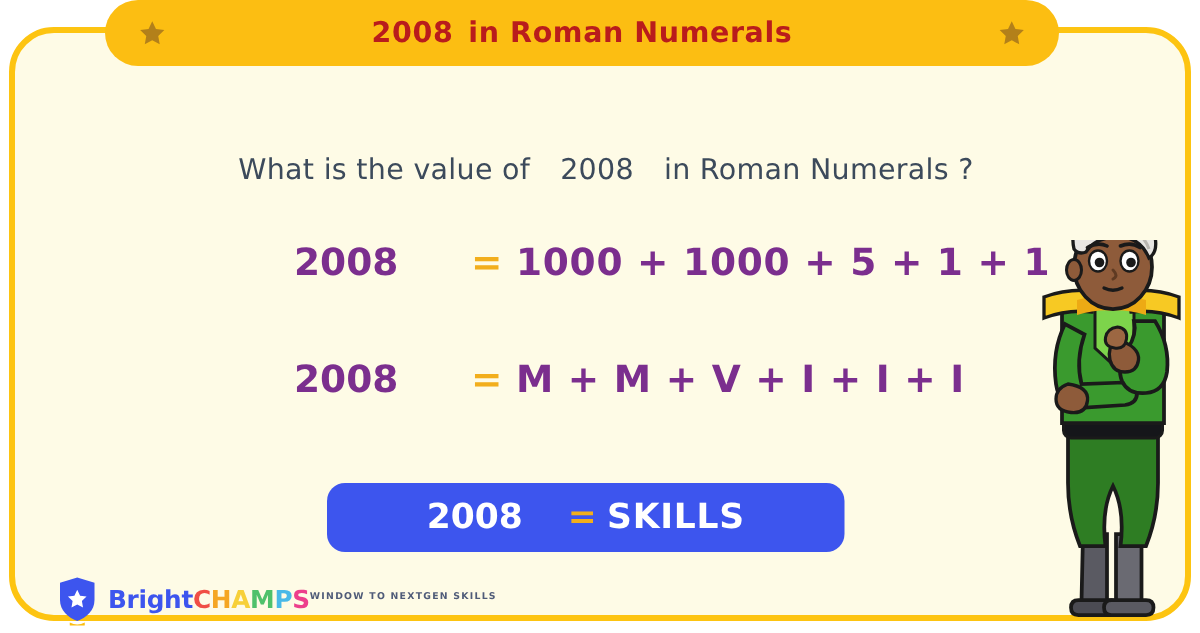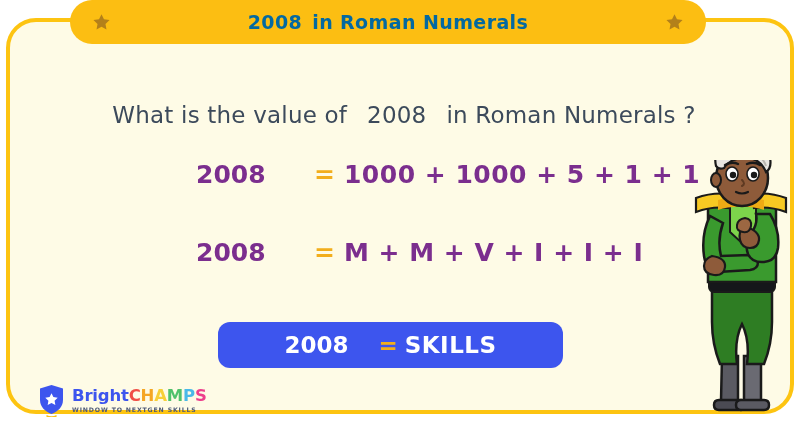--- a/index.html
+++ b/index.html
@@ -35,41 +35,41 @@
     border-radius: 22px;
     display: flex;
     align-items: center;
     justify-content: space-between;
     padding: 0 22px;
     z-index: 5;
   }
   .banner-title {
     flex: 1;
     text-align: center;
-    color: #0369a1;
+    color: #b91c1c;
     font-size: 19px;
     font-weight: bold;
     letter-spacing: 0.4px;
     font-family: "DejaVu Sans", sans-serif;
   }
   .banner-title .tnum { margin-right: 10px; }
   .star {
     width: 19px; height: 19px;
     flex: 0 0 19px;
     display: block;
   }
 
   
   .question {
     position: absolute;
     left: 0; top: 80px;
     width: 788px;
     text-align: center;
     color: #3C4A5B;
-    font-size: 23px;
+    font-size: 19px;
     font-family: "DejaVu Sans", sans-serif;
     letter-spacing: 0.2px;
   }
   .question .gap { display: inline-block; width: 20px; }
 
   
   .eq {
     position: absolute;
     display: flex;
     align-items: baseline;
@@ -104,21 +104,21 @@
 
   
   .logo {
     position: absolute;
     left: 28px; top: 362px;
     display: flex;
     align-items: center;
     gap: 7px;
   }
   .logo-shield { width: 27px; height: 33px; display:block; }
-  .logo-text { display: flex; flex-direction: column; line-height: 1; }
+  .logo-text { display: flex; line-height: 1; }
   .logo-word {
     font-size: 16.5px;
     font-weight: bold;
     letter-spacing: -0.2px;
     font-family: "DejaVu Sans", sans-serif;
   }
   .logo-word span { display: inline; }
   .logo-tag {
     margin-top: 3px;
     font-size: 6.2px;

